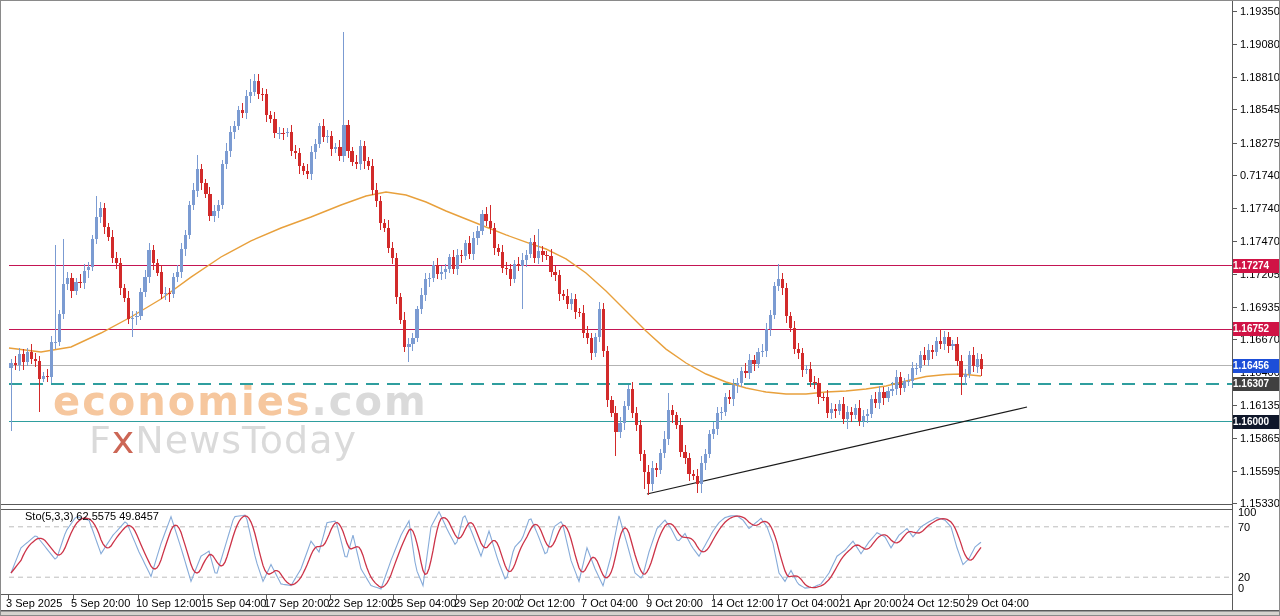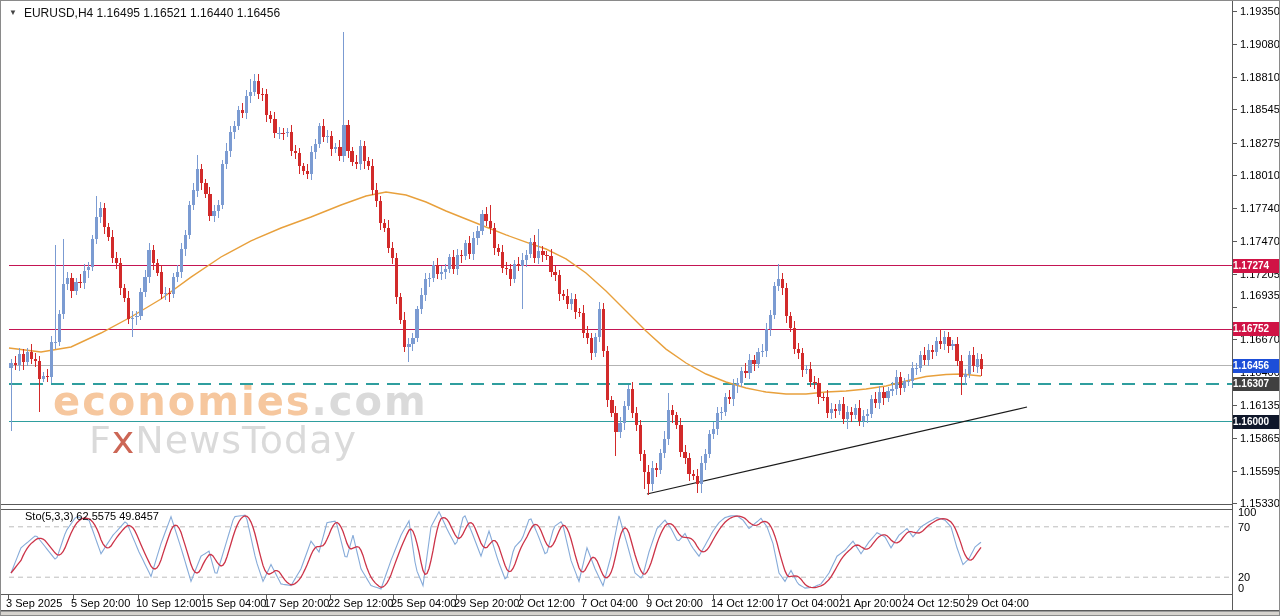--- a/index.html
+++ b/index.html
@@ -563,25 +563,25 @@
         <line x1="967" y1="593.5" x2="967" y2="598"></line>
       </g>
     </svg>
 
   <div id="price-axis">
       <div class="lbl" style="left: 7px; top: 4px;">1.19350</div>
       <div class="lbl" style="left: 7px; top: 37px;">1.19080</div>
       <div class="lbl" style="left: 7px; top: 70px;">1.18810</div>
       <div class="lbl" style="left: 7px; top: 102px;">1.18545</div>
       <div class="lbl" style="left: 7px; top: 136px;">1.18275</div>
-      <div class="lbl" style="left: 7px; top: 168px;">1.18010</div>
+      <div class="lbl" style="left: 7px; top: 168px;">0.71740</div>
       <div class="lbl" style="left: 7px; top: 201px;">1.17740</div>
       <div class="lbl" style="left: 7px; top: 234px;">1.17470</div>
       <div class="lbl" style="left: 7px; top: 267px;">1.17205</div>
-      <div class="lbl" style="left: 7px; top: 288px;">1.16935</div>
+      <div class="lbl" style="left: 7px; top: 300px;">1.16935</div>
       <div class="lbl" style="left: 7px; top: 332px;">1.16670</div>
       <div class="lbl" style="left: 7px; top: 365px;">1.16400</div>
       <div class="lbl" style="left: 7px; top: 398px;">1.16135</div>
       <div class="lbl" style="left: 7px; top: 431px;">1.15865</div>
       <div class="lbl" style="left: 7px; top: 464px;">1.15595</div>
       <div class="lbl" style="left: 7px; top: 496px;">1.15330</div>
       <div class="lbl" style="left: 5px; top: 505px;">100</div>
       <div class="lbl" style="left: 5px; top: 520px;">70</div>
       <div class="lbl" style="left: 5px; top: 570px;">20</div>
       <div class="lbl" style="left: 5px; top: 581px;">0</div>
@@ -598,21 +598,20 @@
       <div class="lbl" style="left: 517px; top: 2px;">2 Oct 12:00</div>
       <div class="lbl" style="left: 580px; top: 2px;">7 Oct 04:00</div>
       <div class="lbl" style="left: 645px; top: 2px;">9 Oct 20:00</div>
       <div class="lbl" style="left: 710px; top: 2px;">14 Oct 12:00</div>
       <div class="lbl" style="left: 775px; top: 2px;">17 Oct 04:00</div>
       <div class="lbl" style="left: 838px; top: 2px;">21 Apr 20:00</div>
       <div class="lbl" style="left: 901px; top: 2px;">24 Oct 12:50</div>
       <div class="lbl" style="left: 965px; top: 2px;">29 Oct 04:00</div>
     </div>
 
-  <div id="title-bar"><span id="collapse">▼</span><span>EURUSD,H4 1.16495 1.16521 1.16440 1.16456</span></div>
 
   <div id="sto-label">Sto(5,3,3) 62.5575 49.8457</div>
 
   <div id="status-strip"></div>
 <div class="badge" style="top: 258px; background: rgb(208, 19, 69);">1.17274</div>
     <div class="badge" style="top: 321px; background: rgb(208, 19, 69);">1.16752</div>
     <div class="badge" style="top: 358px; background: #1d4ed8;">1.16456</div>
     <div class="badge" style="top: 376px; background: #404040;">1.16307</div>
     <div class="badge" style="top: 414px; background: #0f172a;">1.16000</div>
   </div>

